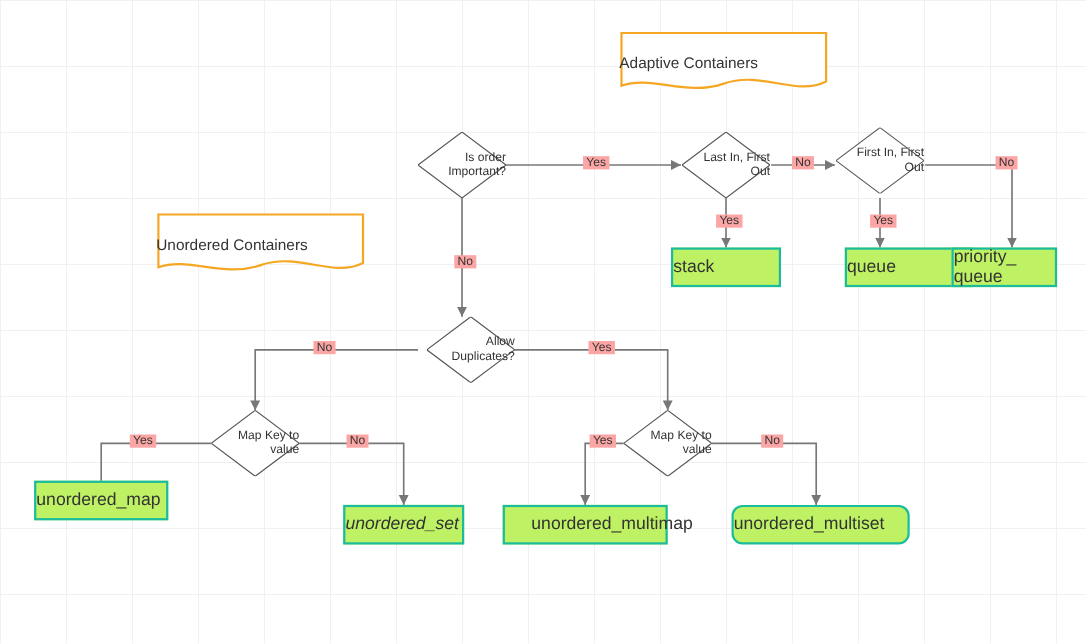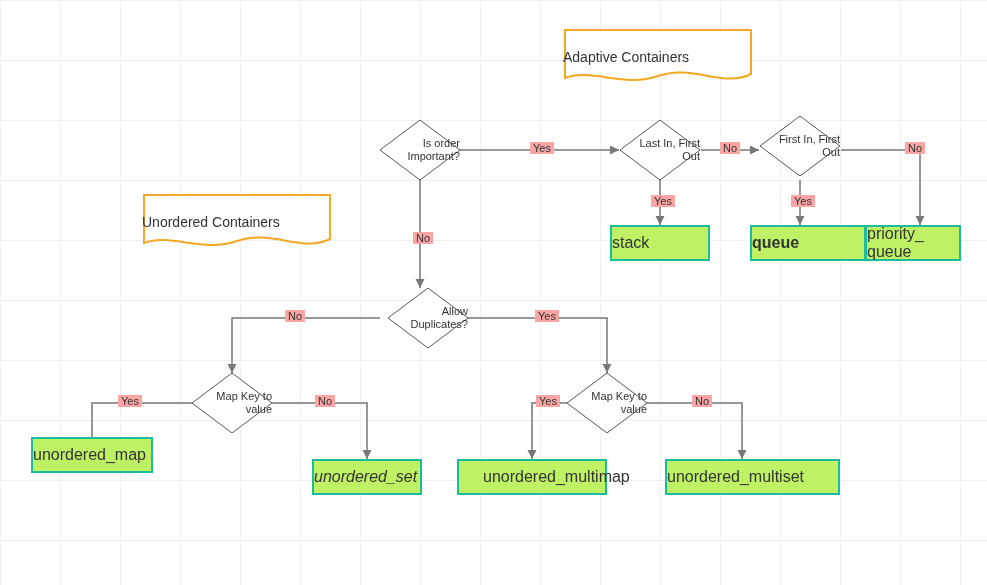--- a/index.html
+++ b/index.html
@@ -167,36 +167,36 @@
 <div class="diamond" style="left:567px; top:373px;">
   <svg class="shape" viewBox="0 0 80 60" preserveAspectRatio="none">
       <polygon points="40,0 80,30 40,60 0,30" fill="#fff" stroke="#555"></polygon>
     </svg>
   <span>Map Key to value</span>
 </div>
 
 <div class="rect" style="left:610px; top:225px; width:100px;">
   <span>stack</span>
 </div>
-<div class="rect" style="left:750px; top:225px; width:116px;font-weight:bold;">
+<div class="rect" style="left:768px; top:225px; width:116px;">
   <span>queue</span>
 </div>
 <div class="rect" style="left:865px; top:225px; width:96px;">
   <span>priority_ queue</span>
 </div>
 <div class="rect" style="left:31px; top:437px; width:122px;">
   <span>unordered_map</span>
 </div>
 <div class="rect" style="left:312px; top:459px; width:110px;font-style:italic;">
   <span>unordered_set</span>
 </div>
 <div class="rect" style="left:457px; top:459px; width:150px;padding-left:24px;">
   <span>unordered_multimap</span>
 </div>
-<div class="rect" style="left:665px; top:459px; width:175px;">
+<div class="rect" style="left:665px; top:459px; width:162px;border-radius:10px;">
   <span>unordered_multiset</span>
 </div>
 
 <span class="edge-label" style="left:530px; top:142px;">Yes</span>
 <span class="edge-label" style="left:720px; top:142px;">No</span>
 <span class="edge-label" style="left:905px; top:142px;">No</span>
 <span class="edge-label" style="left:651px; top:195px;">Yes</span>
 <span class="edge-label" style="left:791px; top:195px;">Yes</span>
 <span class="edge-label" style="left:413px; top:232px;">No</span>
 <span class="edge-label" style="left:285px; top:310px;">No</span>

